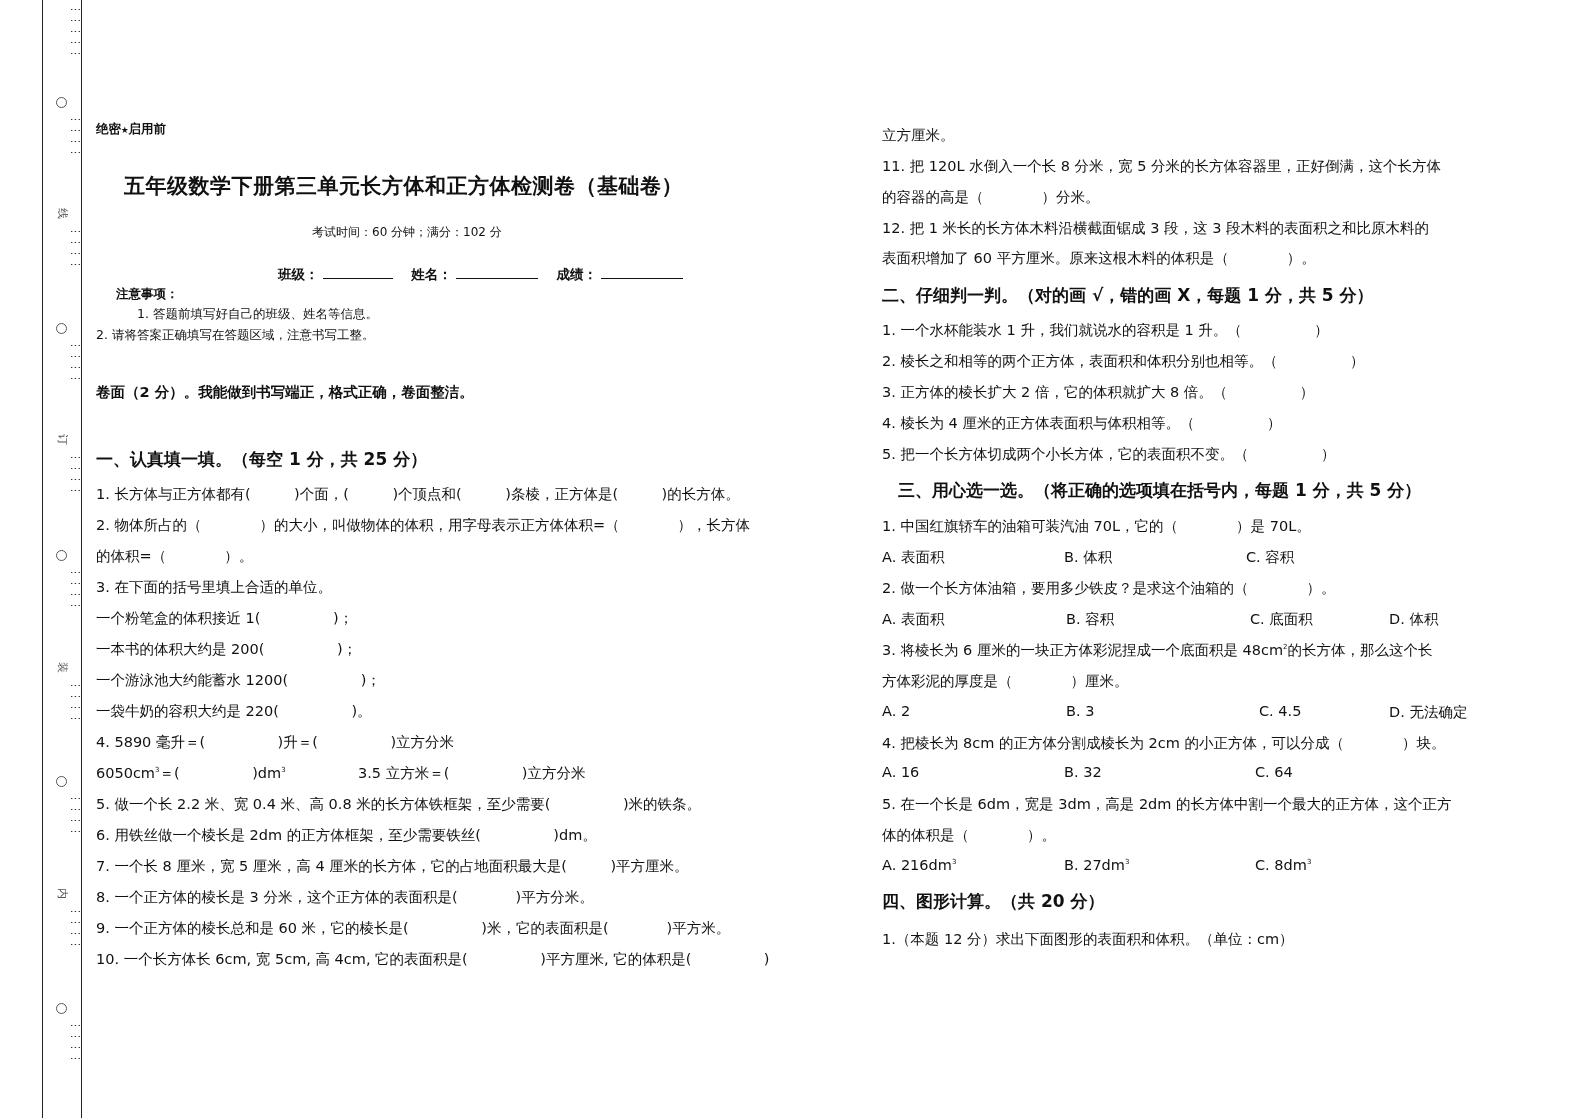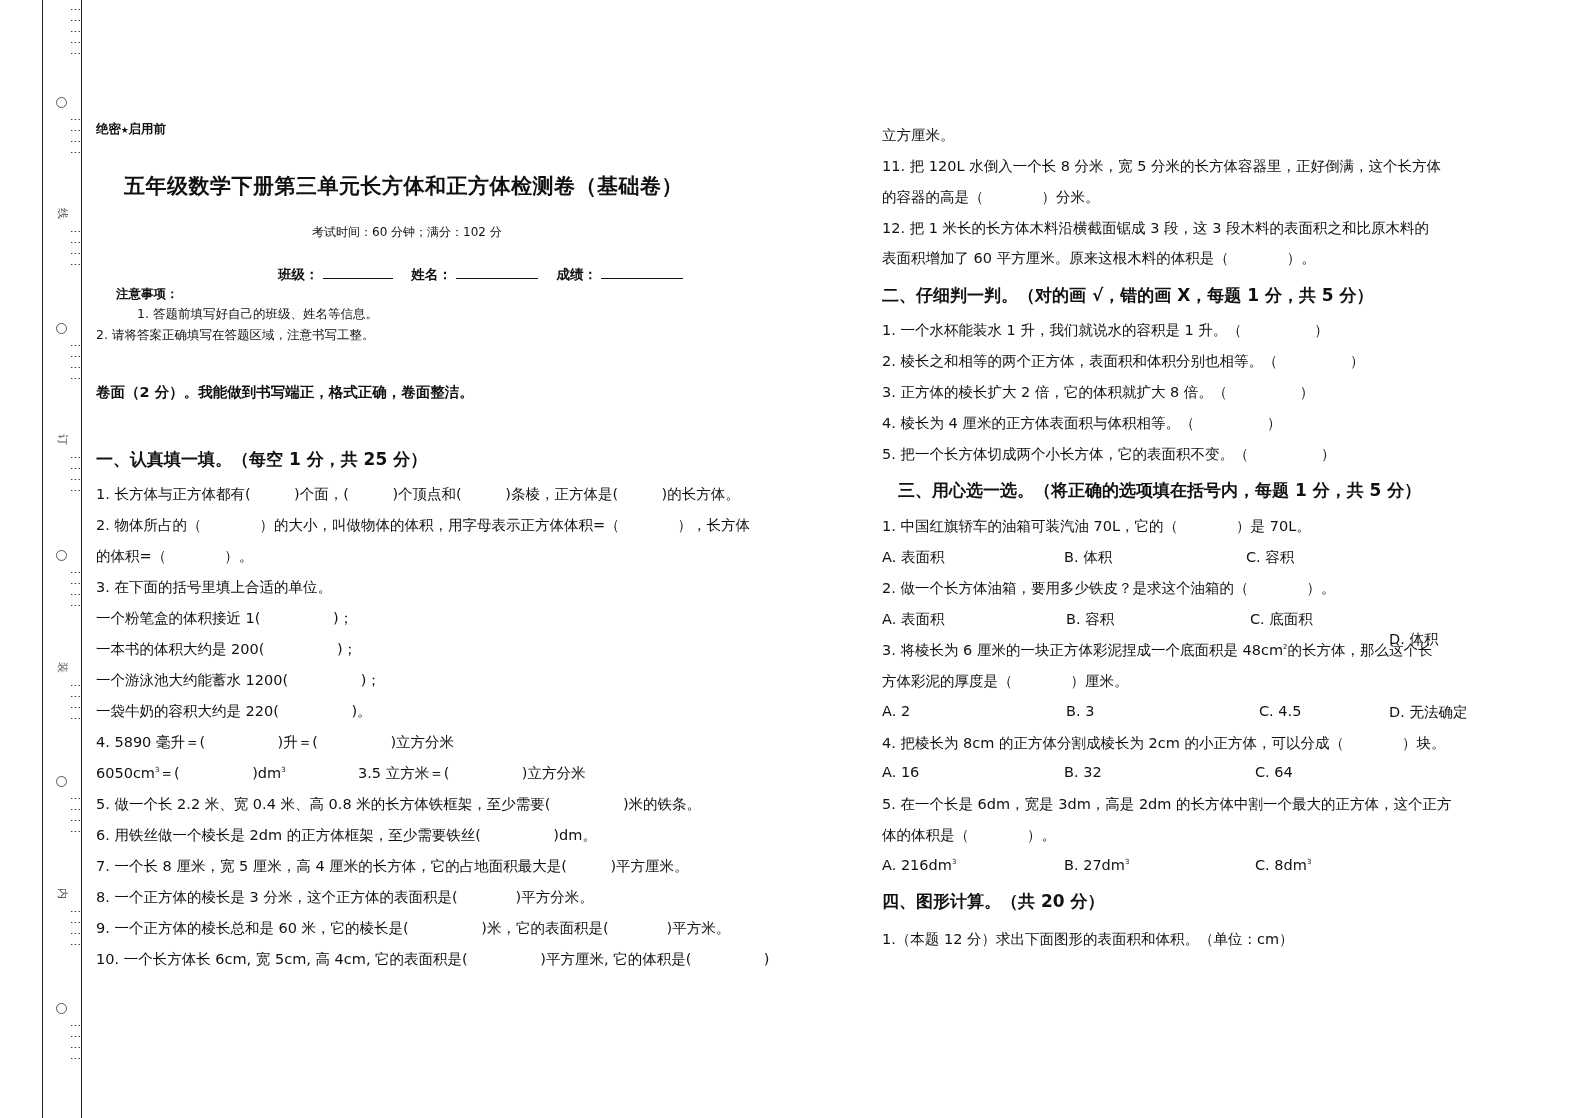--- a/index.html
+++ b/index.html
@@ -189,21 +189,21 @@
 
   <div class="abs q" style="left:0; top:517px;">1. 中国红旗轿车的油箱可装汽油 70L，它的（　　　　）是 70L。</div>
   <div class="abs opt" style="left:0; top:548px;">A. 表面积</div>
   <div class="abs opt" style="left:182px; top:548px;">B. 体积</div>
   <div class="abs opt" style="left:364px; top:548px;">C. 容积</div>
 
   <div class="abs q" style="left:0; top:579px;">2. 做一个长方体油箱，要用多少铁皮？是求这个油箱的（　　　　）。</div>
   <div class="abs opt" style="left:0; top:610px;">A. 表面积</div>
   <div class="abs opt" style="left:184px; top:610px;">B. 容积</div>
   <div class="abs opt" style="left:368px; top:610px;">C. 底面积</div>
-  <div class="abs opt" style="left:507px; top:610px;margin-top:20px;">D. 体积</div>
+  <div class="abs opt" style="left:507px; top:610px;">D. 体积</div>
 
   <div class="abs q" style="left:0; top:641px;">
     <span>3. 将棱长为 6 厘米的一块正方体彩泥捏成一个底面积是 48cm</span><sup>2</sup><span>的长方体，那么这个长</span>
   </div>
   <div class="abs q" style="left:0; top:672px;font-family:Liberation Mono, monospace;">方体彩泥的厚度是（　　　　）厘米。</div>
   <div class="abs opt" style="left:0; top:703px;">A. 2</div>
   <div class="abs opt" style="left:184px; top:703px;">B. 3</div>
   <div class="abs opt" style="left:377px; top:703px;">C. 4.5</div>
   <div class="abs opt" style="left:507px; top:703px;">D. 无法确定</div>
 

